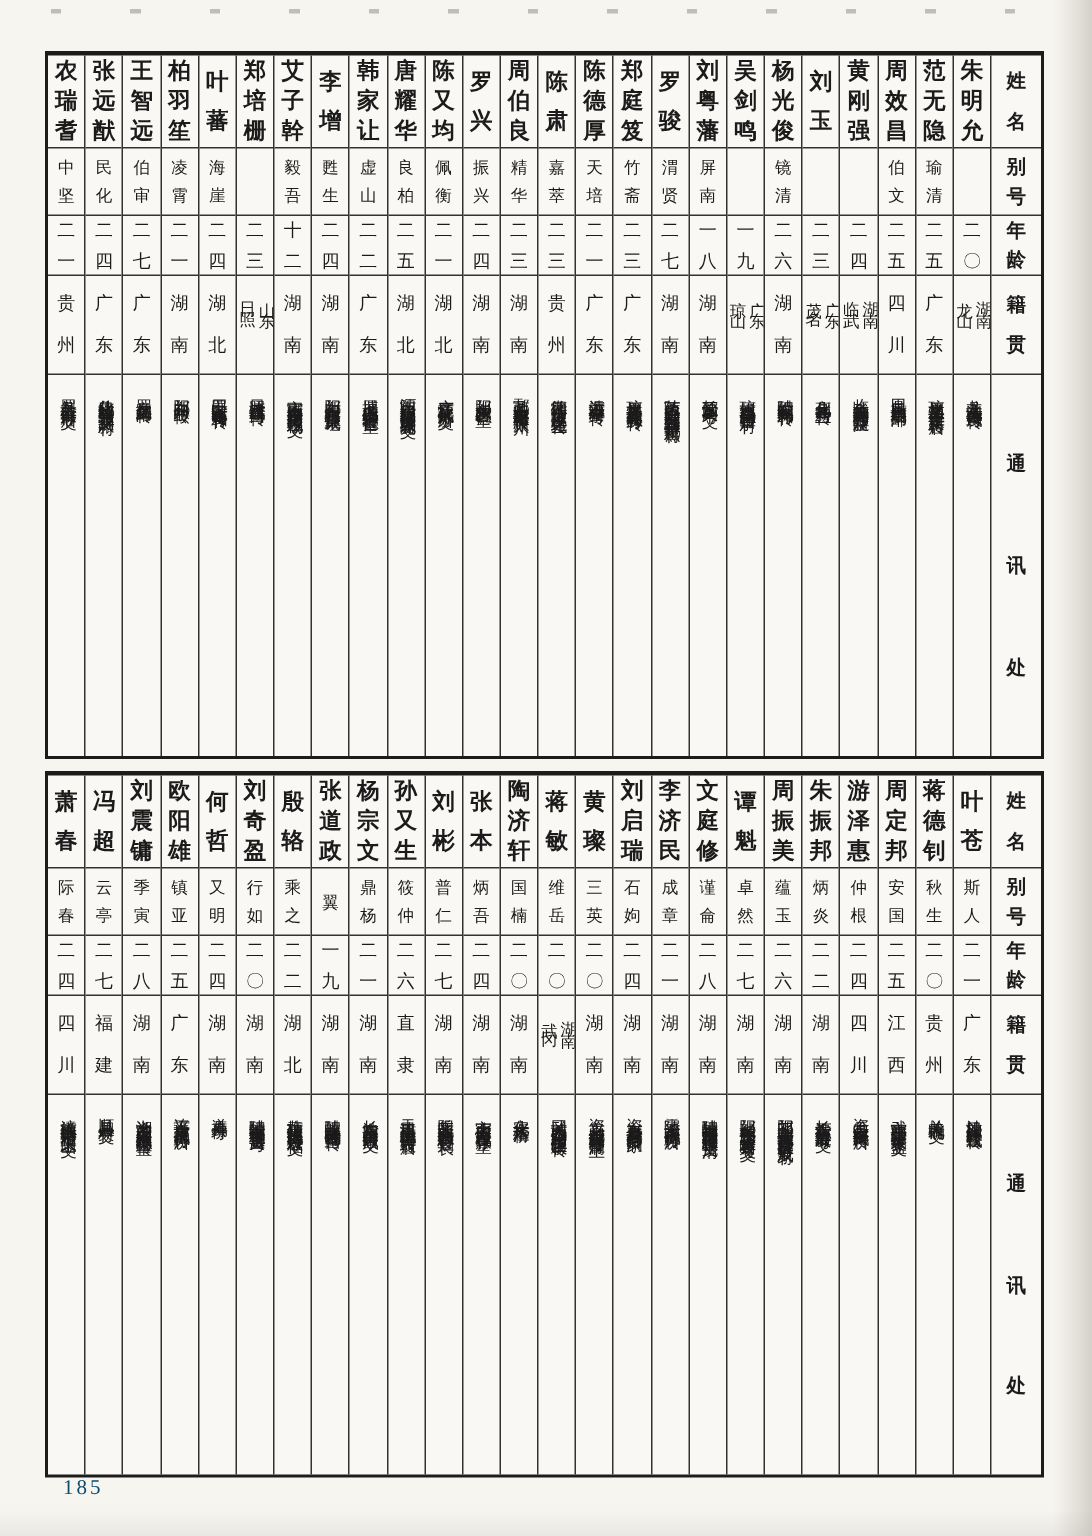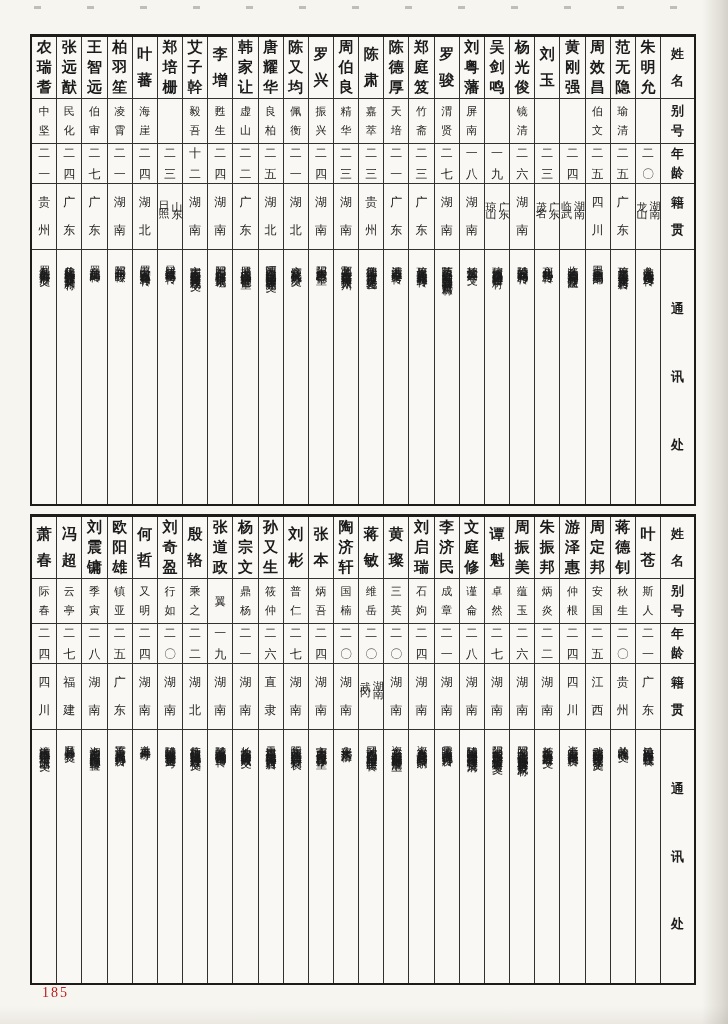--- a/index.html
+++ b/index.html
@@ -52,21 +52,21 @@
   .origin-cell{font-size:12px;}
   .header-label{font-size:13px;font-weight:bold;}
 
   .origin-cols{writing-mode:vertical-rl;text-orientation:upright;white-space:pre-line;
     font-size:11px;line-height:13px;letter-spacing:7px;padding-top:8px;margin:auto;height:calc(100% - 8px);}
 
   .v-text{writing-mode:vertical-rl;text-orientation:upright;
     font-size:11px;line-height:23px;letter-spacing:1px;padding-top:7px;margin:0 auto;
     max-height:calc(100% - 9px);}
 
-  .page-number{position:absolute;left:42px;top:985px;font-size:14px;letter-spacing:2px;color:#b91c1c;}
+  .page-number{position:absolute;left:42px;top:985px;font-size:14px;letter-spacing:2px;color:#0c4a6e;}
 </style>
 </head>
 <body>
 
 <div id="page">
   <div class="top-marks"></div>
 
   <div class="dir-table t1">
   <div class="col header-col">
     <div class="cell h-name header-cell">

